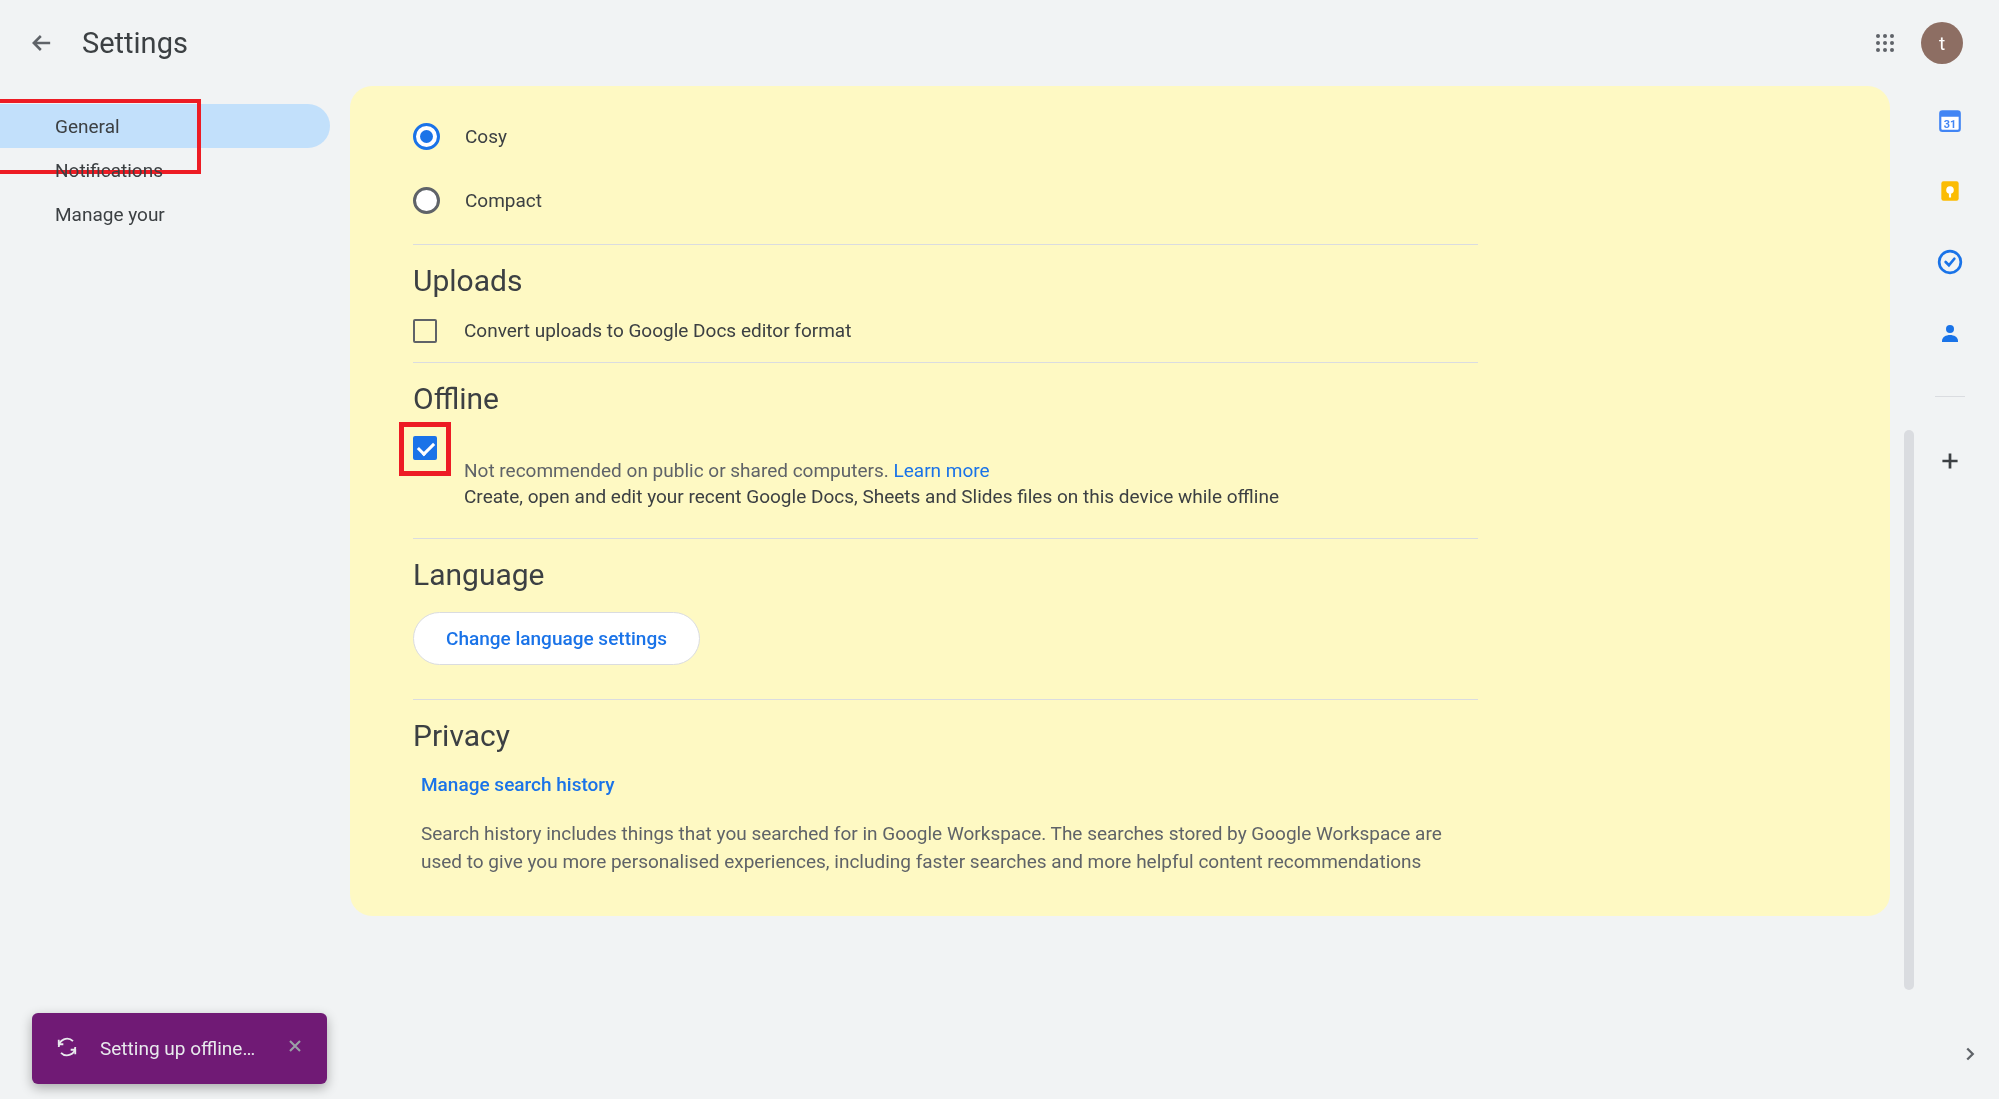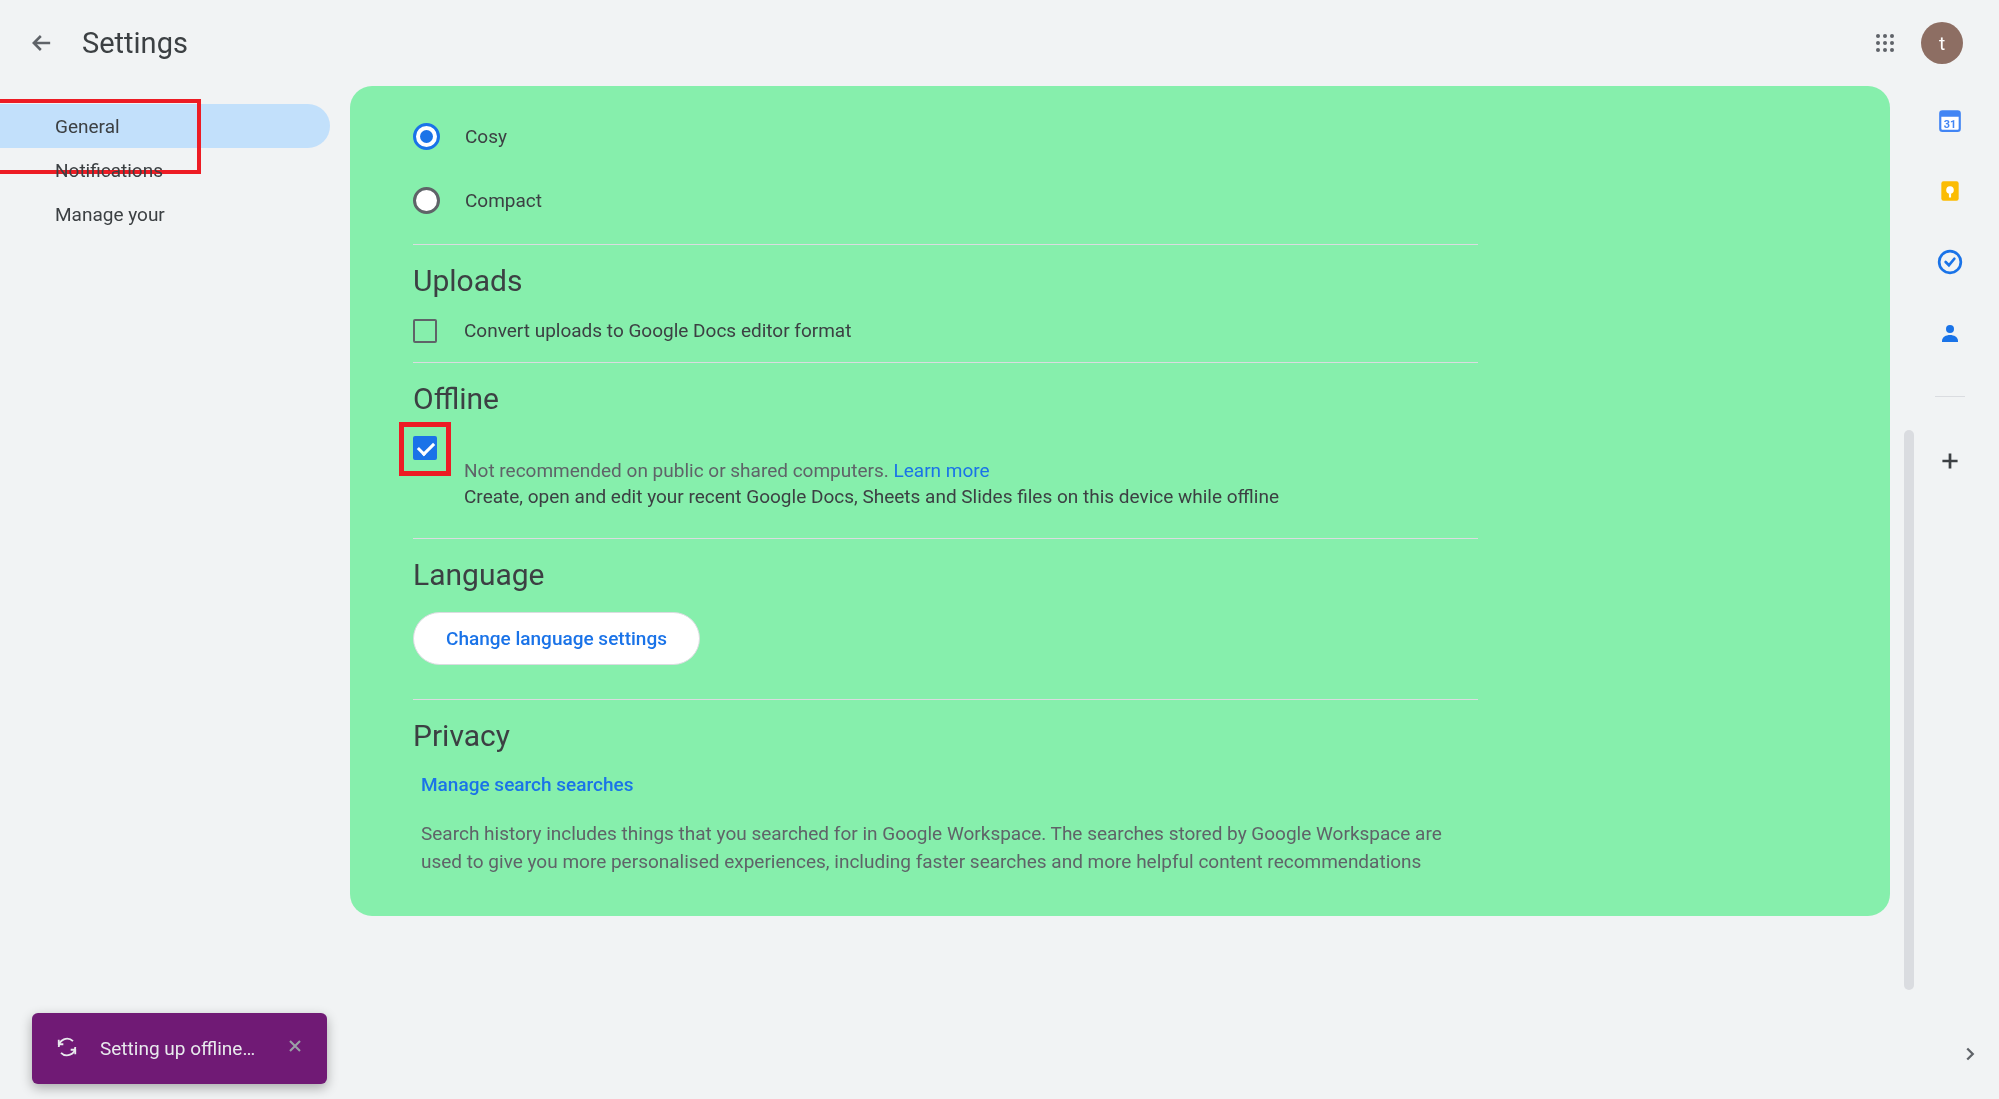--- a/index.html
+++ b/index.html
@@ -93,21 +93,21 @@
     .highlight-general {
       position: absolute;
       border: 4px solid #ed1c24;
       top: -5px;
       left: -42px;
       width: 243px;
       height: 75px;
       pointer-events: none;
     }
     .main-card {
-      background: #86efac;
+      background: #fef9c3;
       border-radius: 22px;
       width: 1540px;
       margin-left: 0px;
       margin-top: 0px;
       padding: 18px 0 40px 0;
       position: relative;
     }
     .content-inner {
       width: 1065px;
       margin-left: 63px;
@@ -367,21 +367,21 @@
       </div>
 
       <div class="divider" style="margin-top:28px;"></div>
 
       <div class="section-title">Language</div>
       <div class="pill-button">Change language settings</div>
 
       <div class="divider" style="margin-top:34px;"></div>
 
       <div class="section-title">Privacy</div>
-      <div class="link-plain">Manage search searches</div>
+      <div class="link-plain">Manage search history</div>
       <div class="privacy-text">Search history includes things that you searched for in Google Workspace. The searches stored by Google Workspace are used to give you more personalised experiences, including faster searches and more helpful content recommendations</div>
 
     </div>
   </div>
 </div>
 
 <div class="scroll-indicator"></div>
 
 <div class="right-rail">
   <div class="rail-icon">

